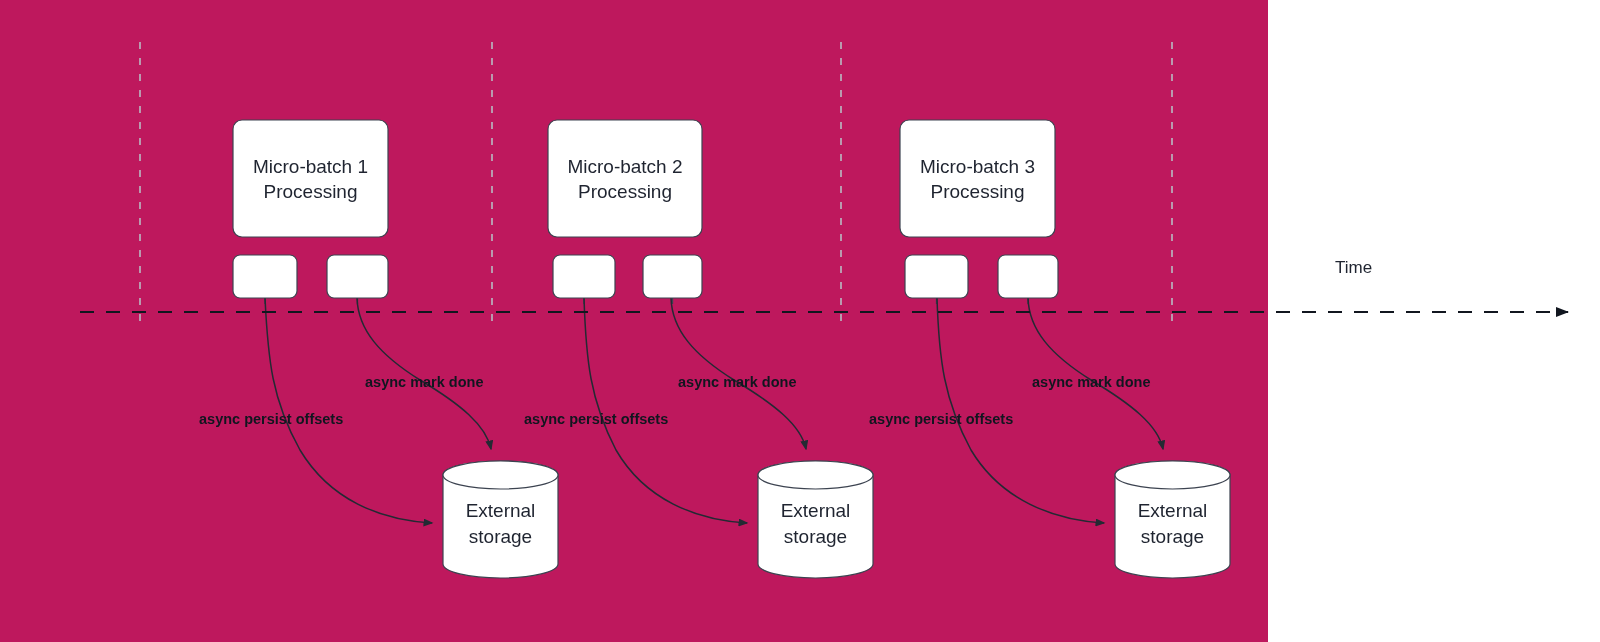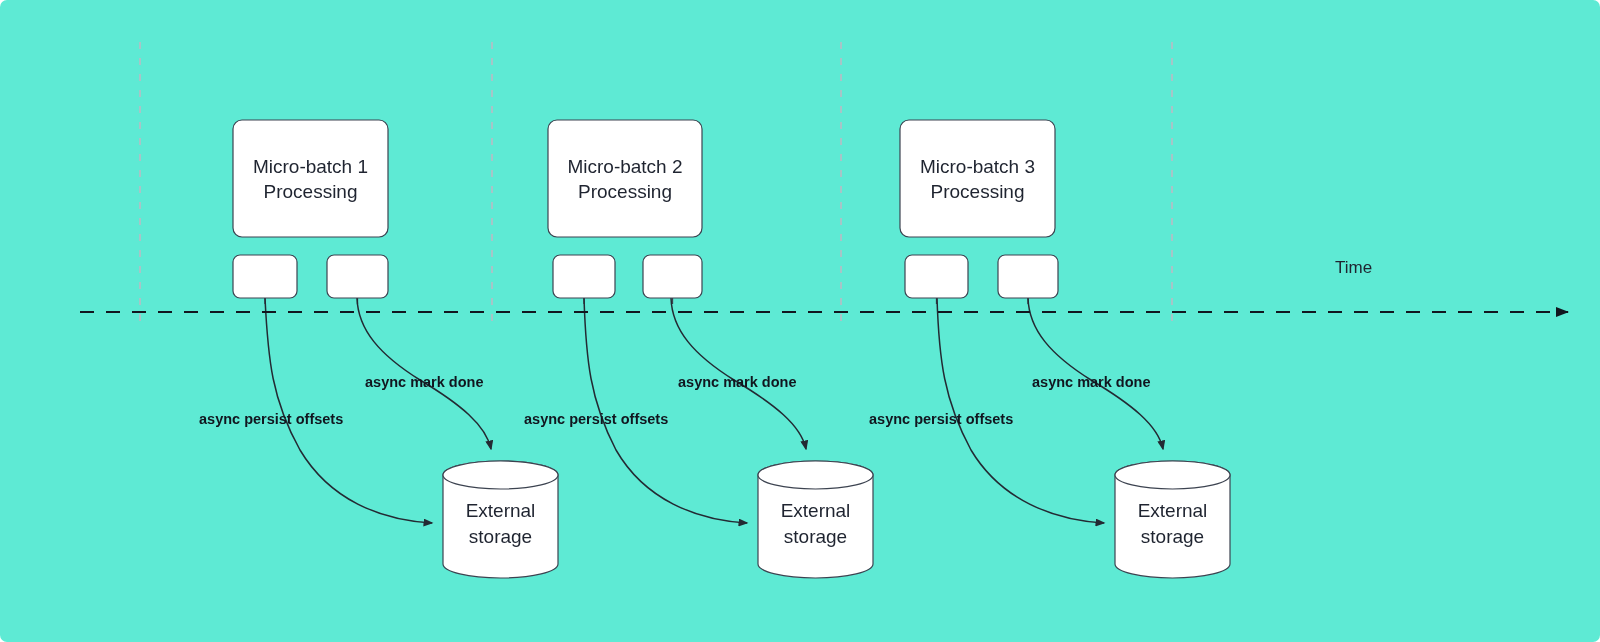--- a/index.html
+++ b/index.html
@@ -8,24 +8,23 @@
     background: #ffffff;
   }
   body {
     width: 1600px;
     height: 642px;
     overflow: hidden;
     font-family: "Liberation Sans", sans-serif;
   }
   #diagram-root {
     position: relative;
-    width: 1600px;
+    width: 1268px;
     height: 642px;
-    background: #5eead4;
-    border-radius: 7px;
+    background: #be185d;
   }
   svg.canvas {
     position: absolute;
     top: 0;
     left: 0;
     width: 1600px;
     height: 642px;
   }
   .box-label {
     font-family: "Liberation Sans", sans-serif;

